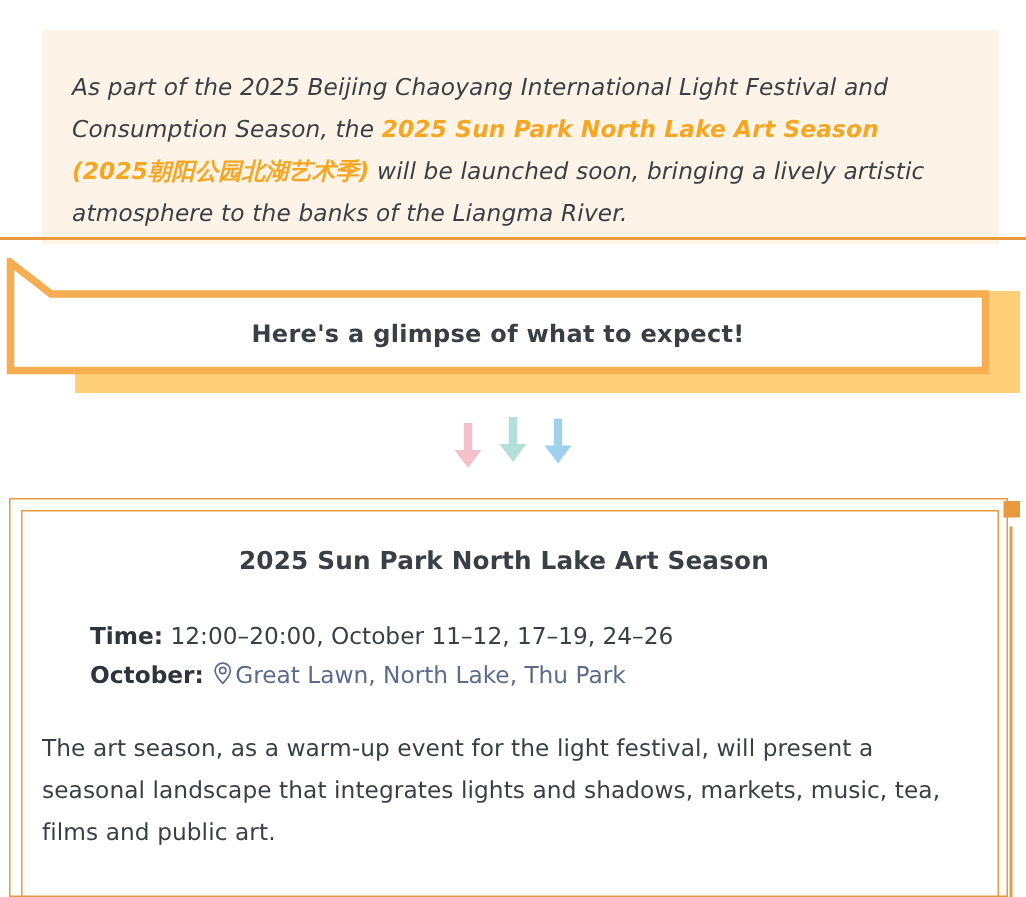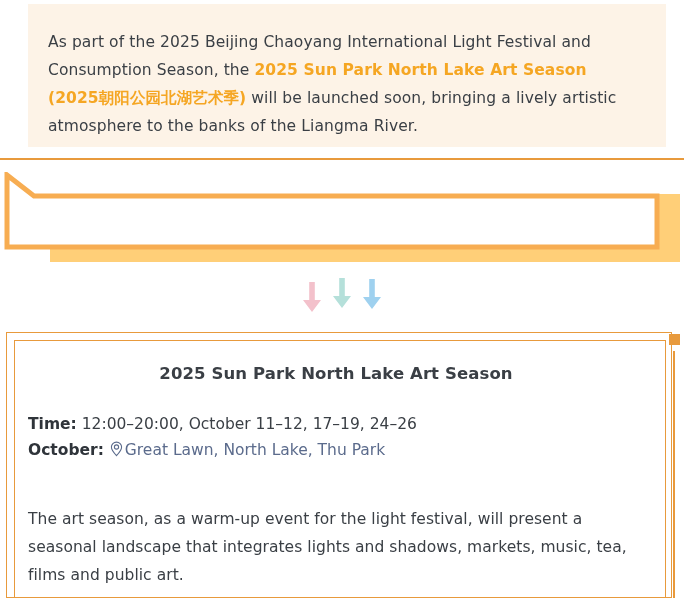--- a/index.html
+++ b/index.html
@@ -13,26 +13,27 @@
     position: relative;
     overflow: hidden;
     font-family: "DejaVu Sans", "Liberation Sans", sans-serif;
     color: #3c4043;
   }
 
   
   .intro-block {
     position: absolute;
     left: 28px;
-    top: 4px;
+    top: 20px;
     width: 638px;
     height: 143px;
     background: #fdf3e7;
     box-sizing: border-box;
     padding: 24px 28px 6px 20px;
+    font-style: italic;
   }
   .intro-text {
     font-size: 15.5px;
     line-height: 28px;
     color: #3a3f45;
     margin: 0;
     letter-spacing: 0.1px;
   }
   .intro-text .hl {
     color: #f5a623;
@@ -170,38 +171,39 @@
     letter-spacing: 0.1px;
   }
   .meta-list {
     margin: 28px 0 0 0;
     padding: 0;
     font-size: 15.5px;
     line-height: 26px;
   }
   .meta-row {
     white-space: nowrap;
+    margin-left: 32px;
   }
   .meta-key {
     font-weight: bold;
     color: #2f343a;
   }
   .meta-val {
     color: #3a3f45;
   }
   .meta-val.loc {
     color: #5b6b8c;
   }
   .pin-icon {
     display: inline-block;
     vertical-align: -2px;
     margin: 0 2px 0 1px;
   }
   .card-body {
-    margin: 40px 0 0 0;
+    margin: 20px 0 0 0;
     font-size: 15.5px;
     line-height: 28px;
     color: #3a3f45;
     letter-spacing: 0.05px;
   }
 </style>
 </head>
 <body>
 
 <div class="intro-block">
@@ -210,20 +212,21 @@
 
 <div class="rule"></div>
 
 <div class="banner-wrap">
   <div class="banner-shadow"></div>
   <div class="banner-box">
     <svg viewBox="0 0 656 78" xmlns="http://www.w3.org/2000/svg" aria-hidden="true">
       <path d="M 3 3 L 3 75 L 653 75 L 653 24 L 30 24 Z" fill="#ffffff" stroke="#f7ad52" stroke-width="5" stroke-linejoin="miter"></path>
     </svg>
   </div>
+  <div class="banner-label">Here's a glimpse of what to expect!</div>
 </div>
 
 <div class="arrows">
   <svg class="arrow a1" width="20" height="32" viewBox="0 0 20 32">
     <path d="M7.2 0 H12.8 V18 H19 L10 30 L1 18 H7.2 Z" fill="#f3c1cb"></path>
   </svg>
   <svg class="arrow a2" width="20" height="32" viewBox="0 0 20 32">
     <path d="M7.2 0 H12.8 V18 H19 L10 30 L1 18 H7.2 Z" fill="#b5e0da"></path>
   </svg>
   <svg class="arrow a3" width="20" height="32" viewBox="0 0 20 32">

